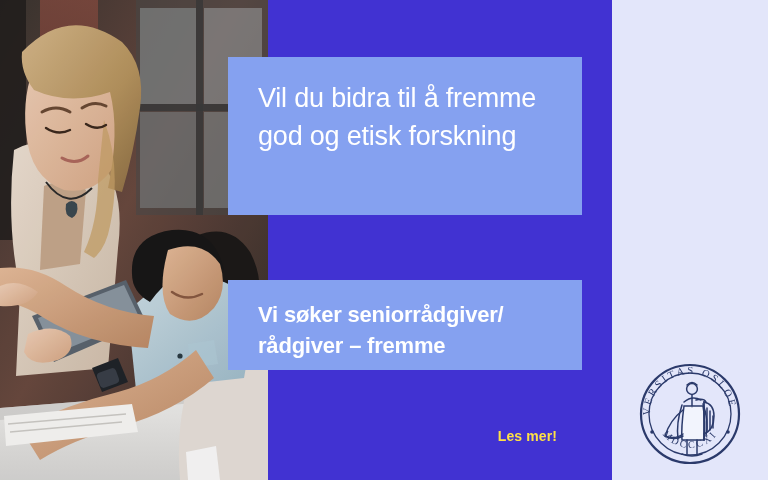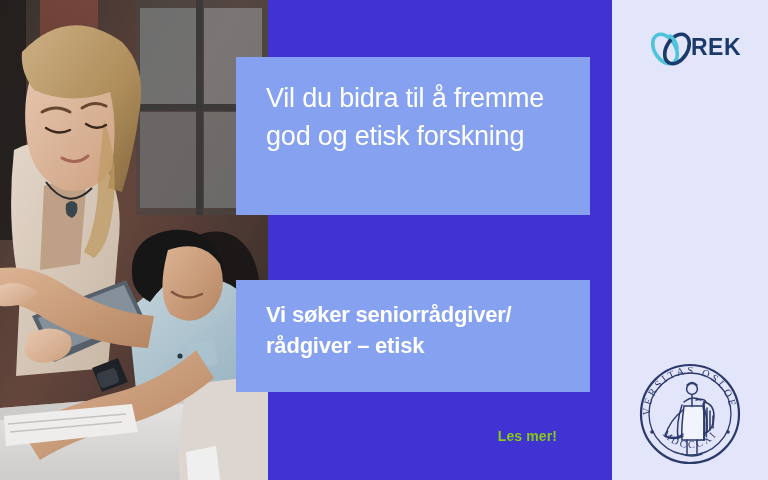--- a/index.html
+++ b/index.html
@@ -37,55 +37,54 @@
     position:absolute; left:612px; top:0;
     width:156px; height:480px;
     background:#E3E6FA;
   }
 
   
   .card {
     position:absolute;
     background:#85A1F0;
     color:#ffffff;
-    margin-left:8px;
   }
   .card-headline {
     left:228px; top:57px;
     width:354px; height:158px;
     padding:22px 26px 0 30px;
   }
   .card-headline .line {
     font-size:27px;
     line-height:38px;
     font-weight:400;
     letter-spacing:-0.2px;
     white-space:nowrap;
   }
   .card-subhead {
     left:228px; top:280px;
-    width:354px; height:112px;
+    width:354px; height:90px;
     padding:19px 26px 0 30px;
   }
   .card-subhead .line {
     font-size:22px;
     line-height:31px;
     font-weight:700;
     letter-spacing:-0.2px;
     white-space:nowrap;
   }
 
   
   .cta {
     position:absolute;
     left:228px; top:428px;
     width:354px;
     text-align:right;
     padding-right:25px;
-    color:#84cc16;
+    color:#fde047;
     font-size:14px;
     font-weight:700;
     letter-spacing:0.1px;
   }
 
   
   .rek-logo {
     position:absolute;
     left:646px; top:24px;
     width:96px; height:50px;
@@ -213,35 +212,25 @@
 
   <div class="right-panel"></div>
 
   <div class="card card-headline">
     <div class="line">Vil du bidra til å fremme</div>
     <div class="line">god og etisk forskning</div>
   </div>
 
   <div class="card card-subhead">
     <div class="line">Vi søker seniorrådgiver/</div>
-    <div class="line">rådgiver – etisk</div>
+    <div class="line">rådgiver – fremme</div>
   </div>
 
   <div class="cta">Les mer!</div>
 
-  <div class="rek-logo">
-    <svg width="96" height="50" viewBox="0 0 96 50" xmlns="http://www.w3.org/2000/svg">
-      <g transform="translate(2,4)">
-        <ellipse cx="17" cy="21" rx="10.5" ry="16" transform="rotate(-32 17 21)" fill="none" stroke="#4FC3DC" stroke-width="3.6"></ellipse>
-        <ellipse cx="29" cy="21" rx="10.5" ry="16" transform="rotate(32 29 21)" fill="none" stroke="#1B3A6B" stroke-width="3.6"></ellipse>
-        <path d="M22 8 q6 4 7 12" fill="none" stroke="#4FC3DC" stroke-width="3.6" stroke-linecap="round"></path>
-      </g>
-      <text x="45" y="31" font-family="Liberation Sans, sans-serif" font-size="23" font-weight="bold" fill="#1B3A6B" letter-spacing="0.5">REK</text>
-    </svg>
-  </div>
 
   <div class="uio-seal">
     <svg width="112" height="112" viewBox="0 0 112 112" xmlns="http://www.w3.org/2000/svg">
       <defs>
         <path id="arcTop" d="M 16,56 A 40,40 0 0 1 96,56"></path>
         <path id="arcBot" d="M 22,56 A 34,34 0 0 0 90,56"></path>
       </defs>
       <circle cx="56" cy="56" r="49" fill="none" stroke="#2B3A6B" stroke-width="2.2"></circle>
       <circle cx="56" cy="56" r="41" fill="none" stroke="#2B3A6B" stroke-width="1.3"></circle>
 

